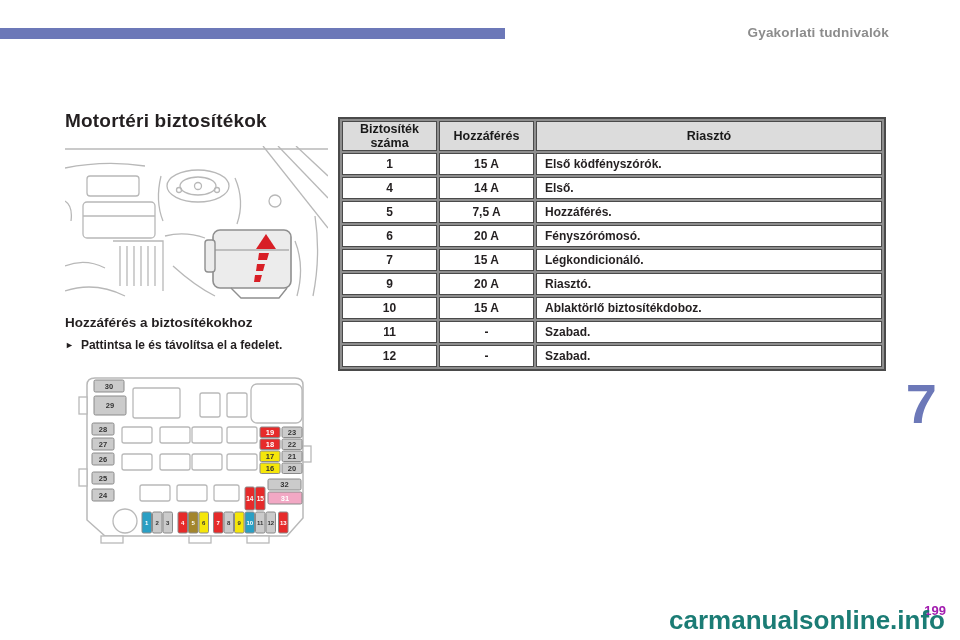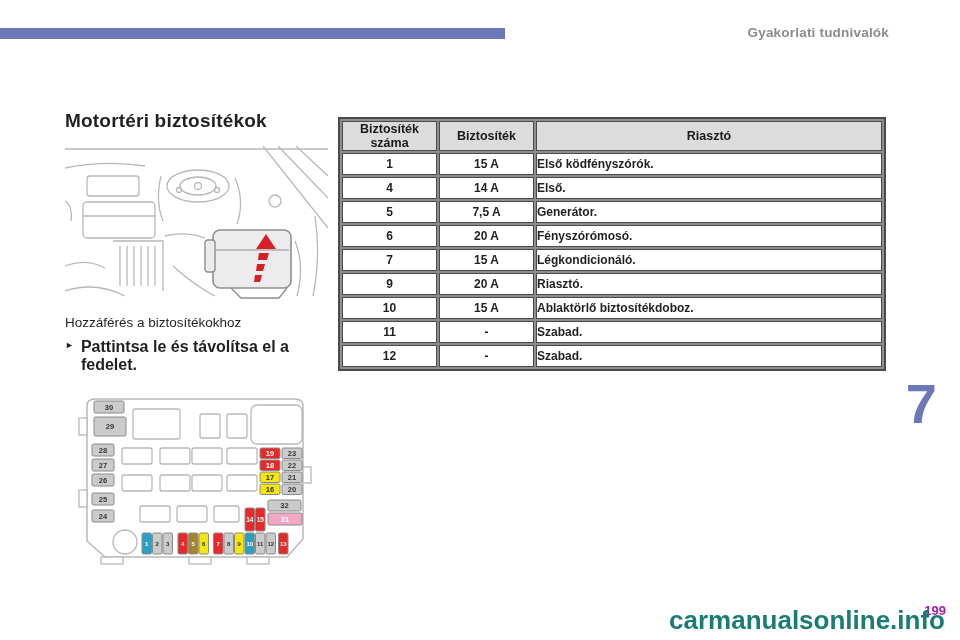--- a/index.html
+++ b/index.html
@@ -26,47 +26,47 @@
   .left-col { position:absolute; left:57px; top:110px; width:268px;margin-left:8px; }
   .page-title {
     font-size:19px; font-weight:800; color:#231f20; letter-spacing:.2px;
   }
   .engine-illustration { margin-top:14px; width:263px; height:157px; display:block; }
   .image-caption {
     margin-top:5px; width:250px;
     font-size:11px; font-weight:700; color:#231f20; line-height:1.35;
   }
   .subtitle {
-    margin-top:12px; font-size:13.5px; font-weight:400; color:#231f20;
+    margin-top:12px; font-size:13.5px; font-weight:700; color:#231f20;
   }
   .instruction { margin-top:8px; display:flex; align-items:flex-start; gap:7px; }
   .instruction .arrow {
     font-size:9px; color:#231f20; line-height:15px; font-weight:700;
   }
-  .instruction .text { font-size:16px; font-weight:700; color:#231f20; }
+  .instruction .text { font-size:12px; font-weight:700; color:#231f20; }
   .fusebox-diagram { margin-top:17px; width:263px; height:180px; display:block; }
 
   table.fuse-table {
     position:absolute; left:338px; top:117px; width:548px;
     border-collapse:separate; border-spacing:2px;
     background:#8e8e8e; border:2px solid #4a4a4a;
     table-layout:fixed;
   }
   .fuse-table th {
     background:#dcdcdc; border:1px solid #4a4a4a;
     font-size:12.5px; font-weight:700; color:#1a1a1a;
     height:30px; text-align:center; vertical-align:middle;
   }
   .fuse-table td {
     background:#ffffff; border:1px solid #4a4a4a;
     font-size:12px; font-weight:700; color:#231f20;
     height:22px; text-align:center; vertical-align:middle;
     overflow:hidden; white-space:nowrap;
   }
-  .fuse-table td.func { text-align:left; }
+  .fuse-table td.func { text-align:left; padding-left:8px; }
   .col-num { width:95px; } .col-amp { width:95px; }
 
   .chapter-number {
     position:absolute; top:376px; right:23px;
     font-size:56px; font-weight:800; color:#6c78b8; line-height:1;
   }
   .page-number {
     position:absolute; right:14px; bottom:22px;
     font-size:13px; font-weight:700; color:#a21caf;
   }
@@ -290,39 +290,39 @@
           <rect x="213.5" y="142" width="9.5" height="21" rx="1.5" fill="#e62a2a" stroke="#8a8a8a" stroke-width="1"></rect>
           <text x="218.25" y="154.66" text-anchor="middle" font-size="6" font-weight="bold" font-family="Liberation Sans, sans-serif" fill="#ffffff">13</text>
         </g>
       </svg>
   </div>
 
   <table class="fuse-table">
     <thead>
       <tr>
         <th class="col-num">Biztosíték száma</th>
-        <th class="col-amp">Biztosíték</th>
+        <th class="col-amp">Hozzáférés</th>
         <th>Riasztó</th>
       </tr>
     </thead>
     <tbody>
       <tr>
         <td>1</td>
         <td>15 A</td>
         <td class="func">Első ködfényszórók.</td>
       </tr>
       <tr>
         <td>4</td>
         <td>14 A</td>
         <td class="func">Első.</td>
       </tr>
       <tr>
         <td>5</td>
         <td>7,5 A</td>
-        <td class="func">Generátor.</td>
+        <td class="func">Hozzáférés.</td>
       </tr>
       <tr>
         <td>6</td>
         <td>20 A</td>
         <td class="func">Fényszórómosó.</td>
       </tr>
       <tr>
         <td>7</td>
         <td>15 A</td>
         <td class="func">Légkondicionáló.</td>

